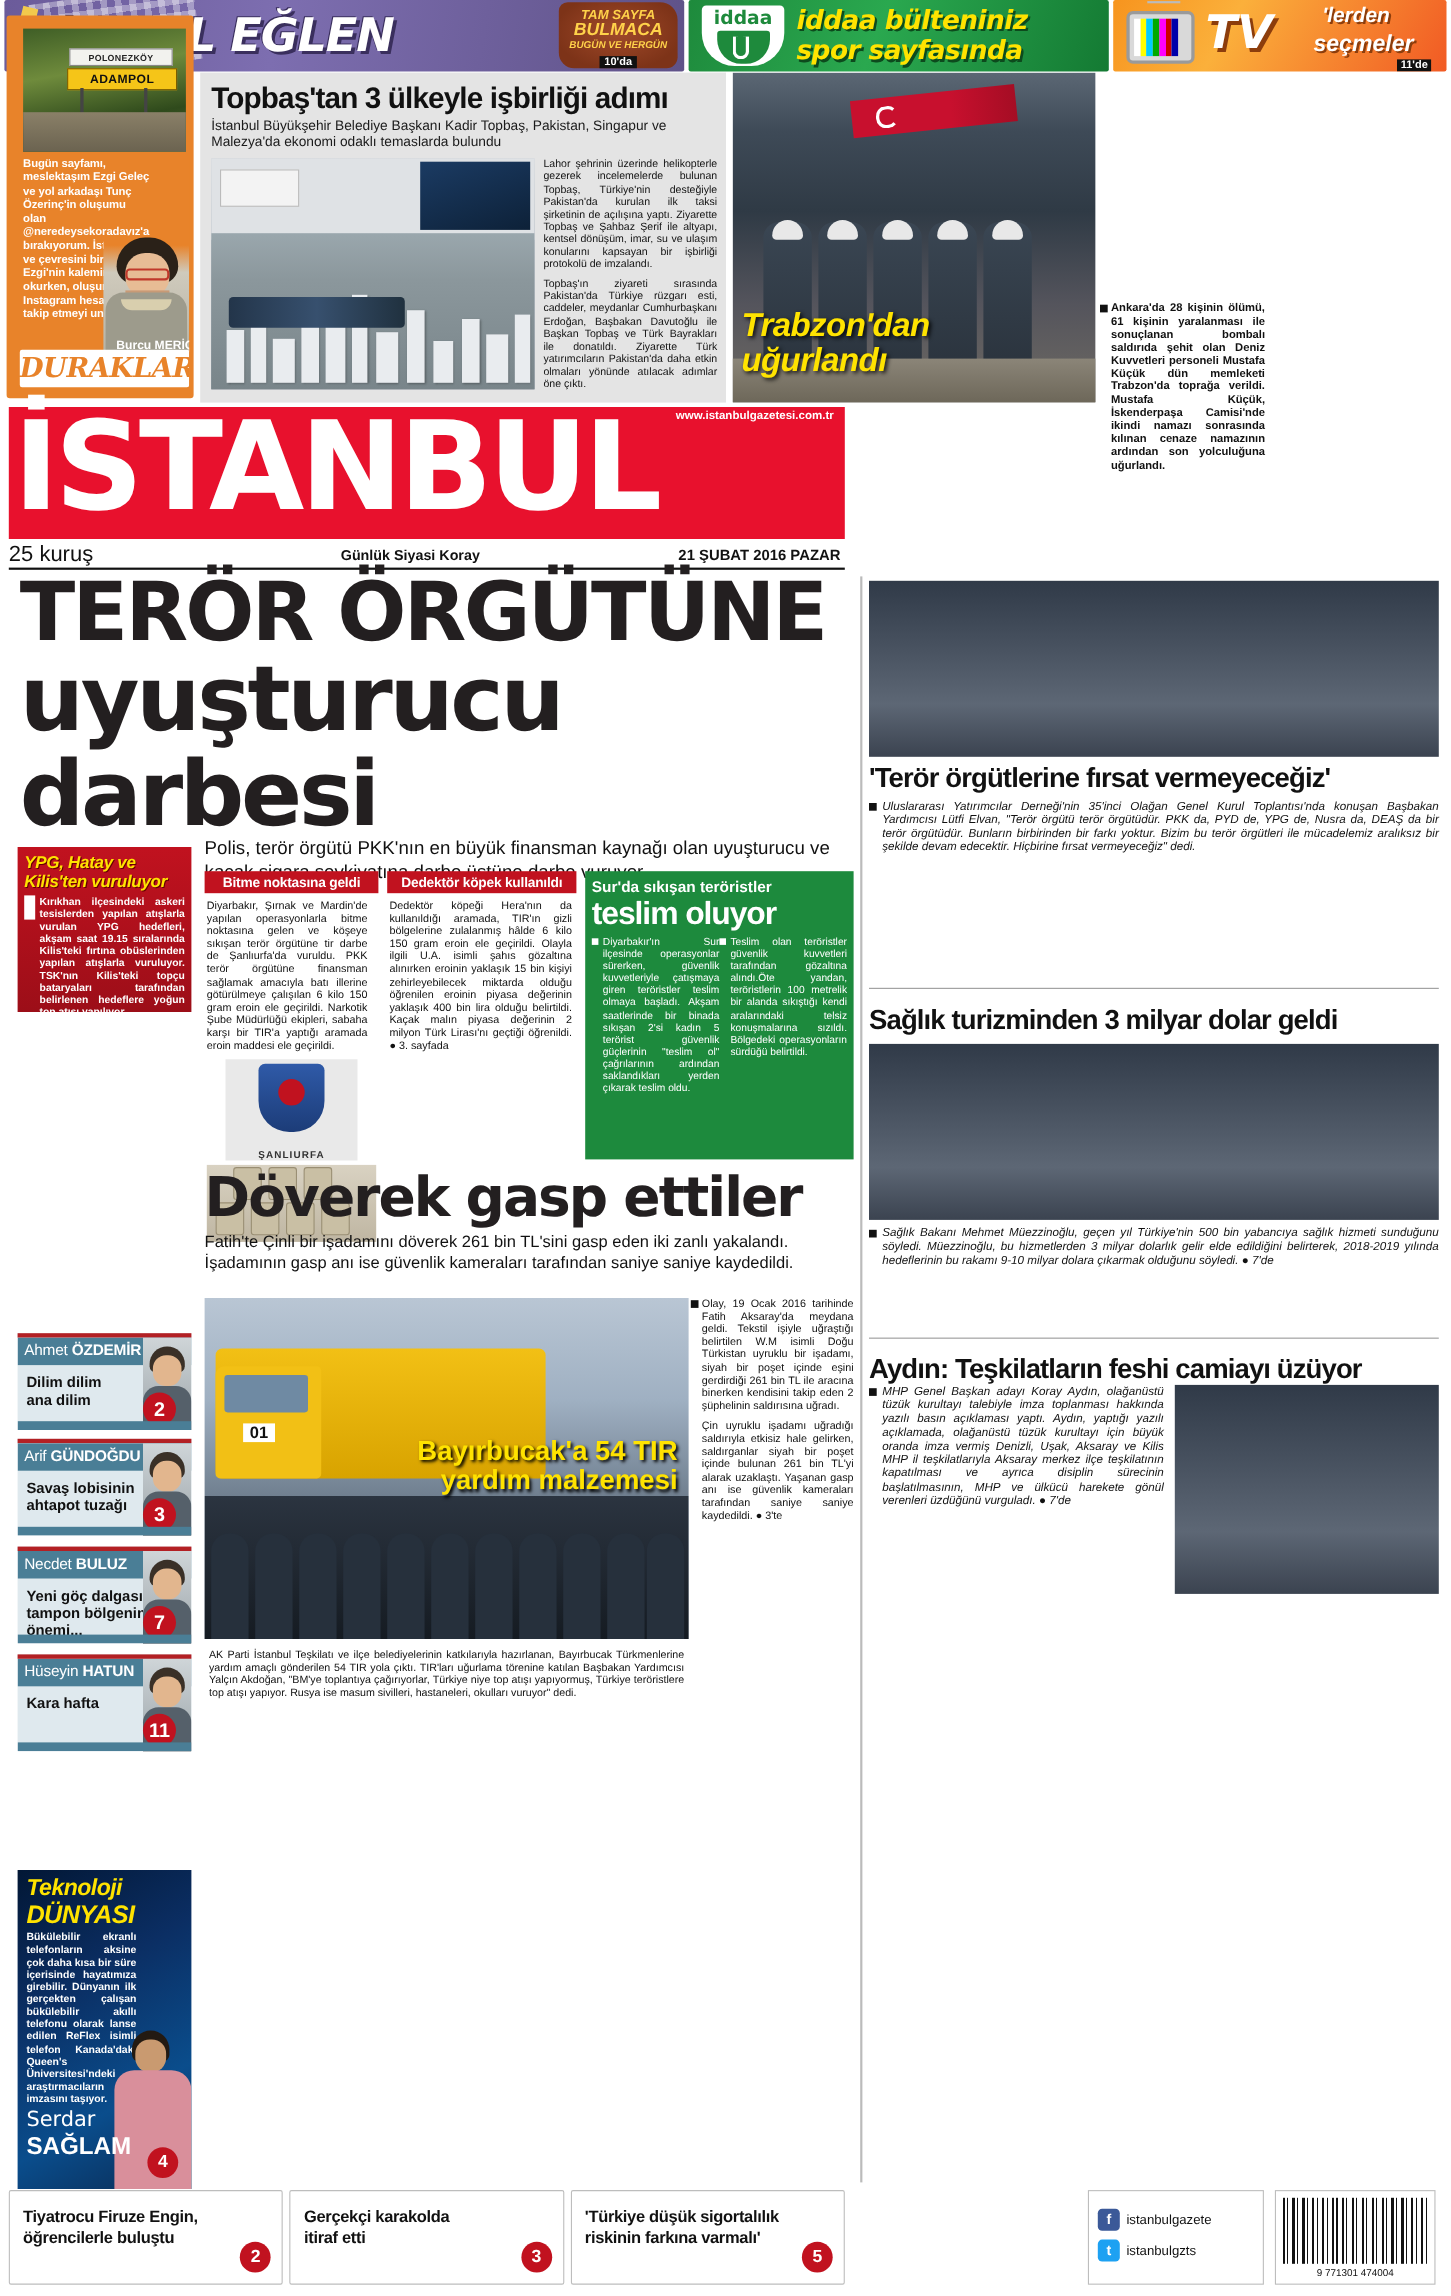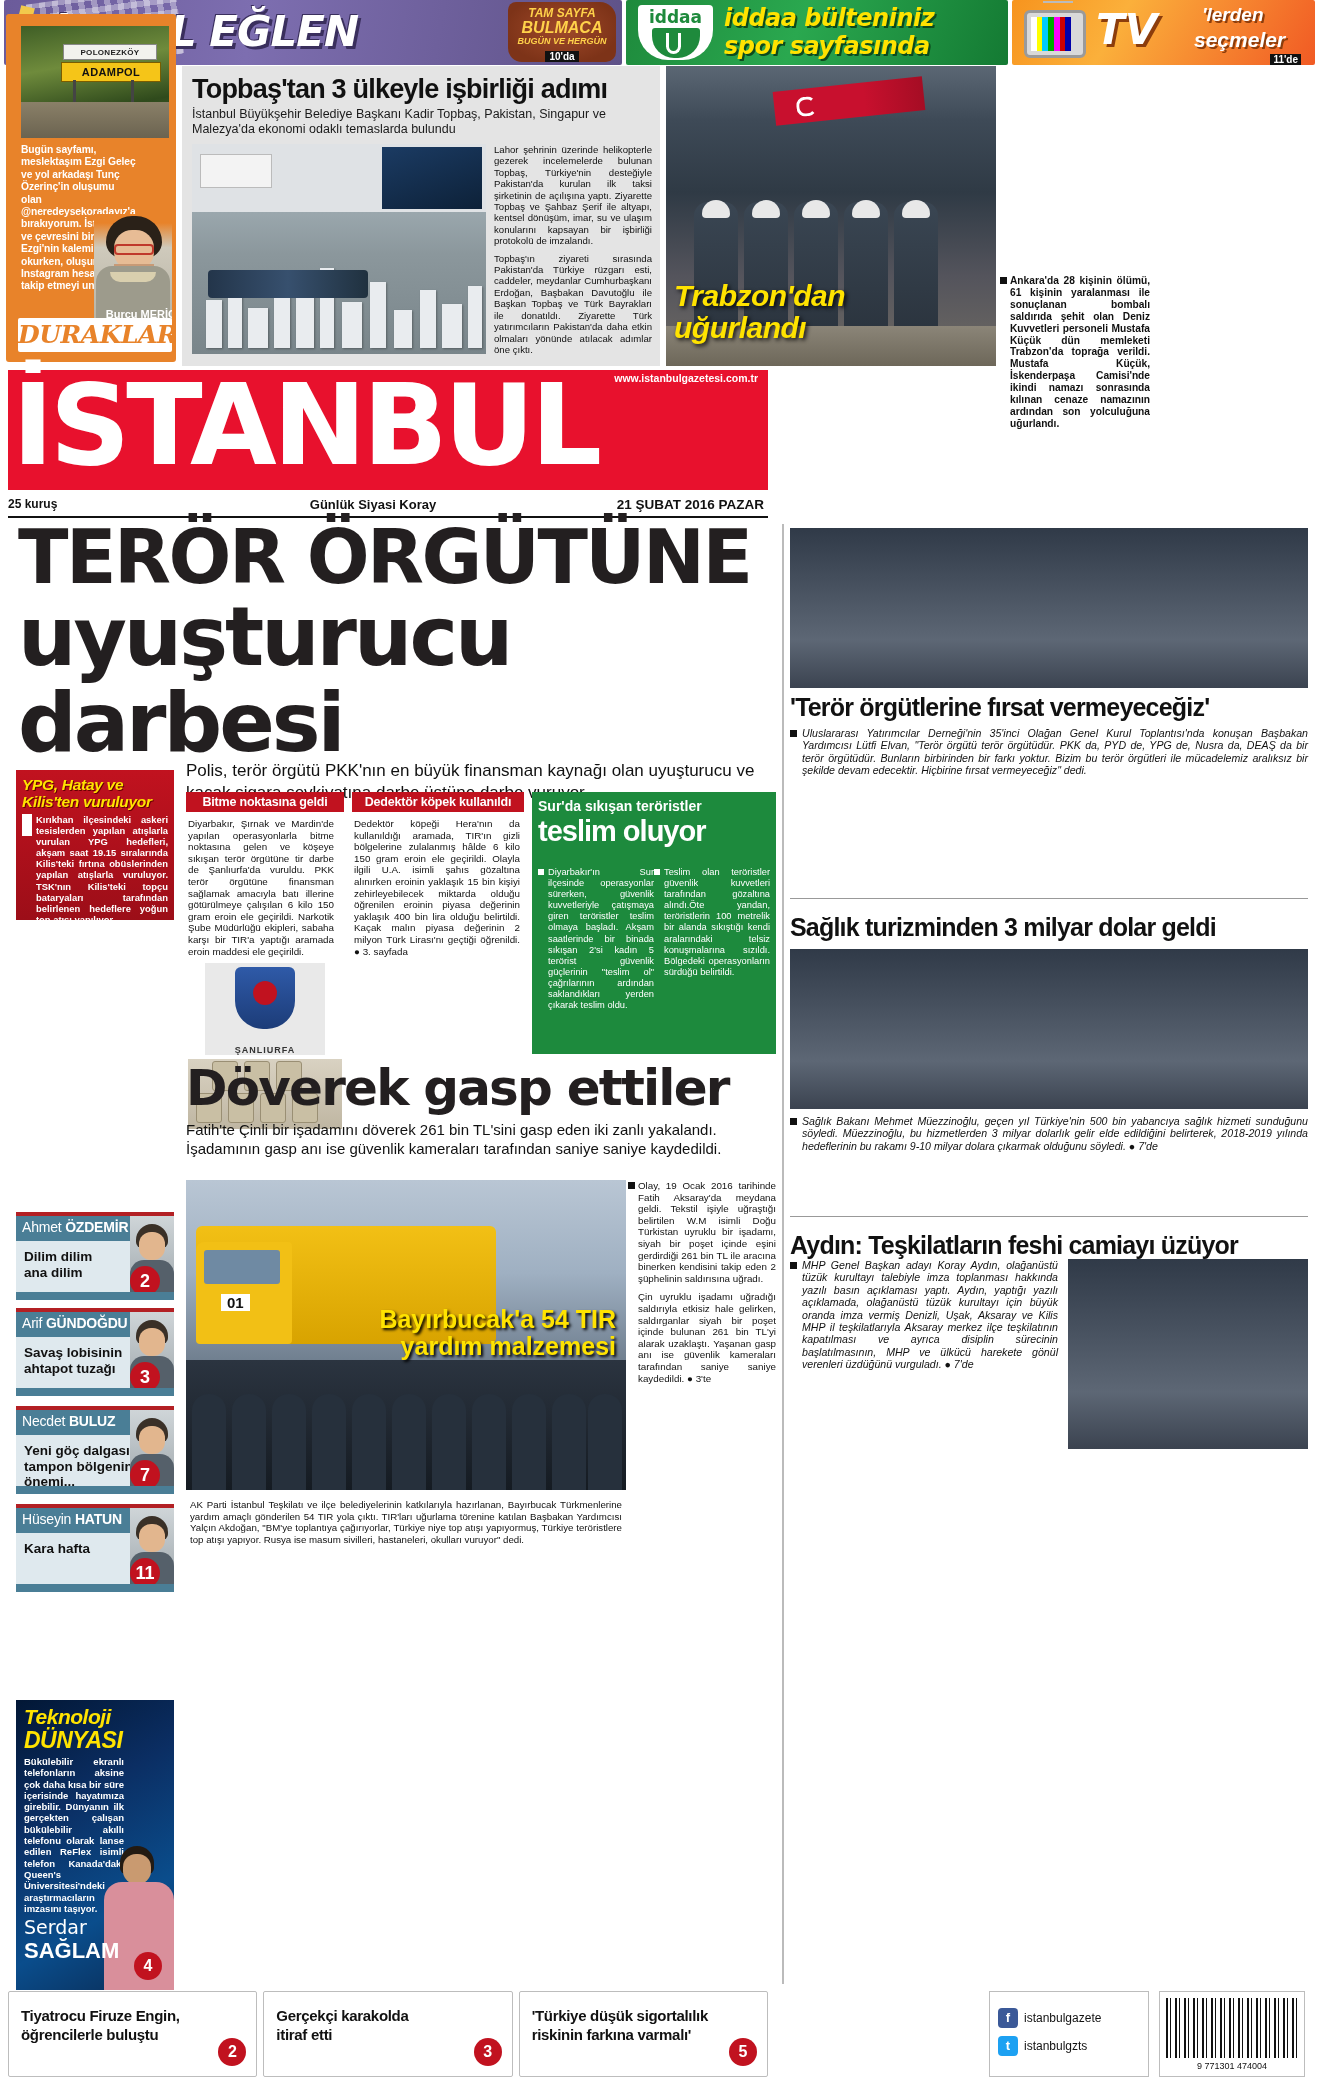--- a/index.html
+++ b/index.html
@@ -181,21 +181,21 @@
   .ankara{position:absolute;left:1000px;top:275px;width:150px;height:248px;}
   .ankara .txt{font-size:10.2px;line-height:11.9px;color:#111;font-weight:bold;text-align:justify;padding-left:10px;}
   .ankara .bullet{position:absolute;left:0;top:2px;width:7px;height:7px;background:#111;}
   .masthead{position:absolute;left:8px;top:370px;width:760px;height:120px;background:#e8112d;}
   .masthead .name{
     font-size:112px;font-weight:bold;color:#fff;line-height:110px;letter-spacing:-4px;
     padding-left:4px;font-family:"DejaVu Sans",sans-serif;
   }
   .masthead .url{position:absolute;right:10px;top:2px;font-size:10.5px;font-weight:bold;color:#fff;}
   .mastinfo{position:absolute;left:8px;top:492px;width:760px;height:26px;border-bottom:2px solid #111;display:flex;align-items:center;}
-  .mastinfo .price{font-size:12px;font-weight:bold;color:#111;width:200px;}
+  .mastinfo .price{font-size:20px;font-weight:normal;color:#111;width:200px;}
   .mastinfo .slogan{font-size:13px;font-weight:bold;color:#111;flex:1;text-align:center;}
   .mastinfo .date{font-size:13.5px;font-weight:bold;color:#111;width:230px;text-align:right;padding-right:4px;}
 
   
   .mainhead{position:absolute;left:18px;top:520px;width:760px;}
   .mainhead .l1{font-size:74px;font-weight:bold;color:#231f20;line-height:74px;letter-spacing:-2.5px;font-family:"DejaVu Sans",sans-serif;}
   .mainhead .l2{font-size:82px;font-weight:bold;color:#231f20;line-height:86px;letter-spacing:-3px;font-family:"DejaVu Sans",sans-serif;}
   .mainspot{position:absolute;left:186px;top:760px;width:590px;font-size:17px;line-height:22px;color:#111;}
 
   
@@ -242,21 +242,21 @@
   .emblem{margin:6px auto 2px auto;width:120px;height:92px;position:relative;background:#e9e9e9;}
   .emblem .sh{position:absolute;left:30px;top:4px;width:60px;height:62px;background:linear-gradient(180deg,#2f5aa8,#1c3c78);border-radius:6px 6px 28px 28px;}
   .emblem .sh:after{content:"";position:absolute;left:18px;top:14px;width:24px;height:24px;background:#c1121f;border-radius:12px;}
   .emblem .cap{position:absolute;left:0;bottom:0;width:120px;text-align:center;font-size:9px;font-weight:bold;color:#333;letter-spacing:1px;}
   .pills{margin:4px 2px 0 2px;height:70px;background:linear-gradient(180deg,#d9d2c2,#bfb6a2);position:relative;}
   .pills i{position:absolute;bottom:6px;width:26px;height:30px;background:#c9bfa4;border:1px solid #9a8f74;border-radius:3px;}
 
   .sur{position:absolute;left:532px;top:792px;width:244px;height:262px;background:#1d8a3d;padding:6px;}
   .sur .k{font-size:14px;font-weight:bold;color:#fff;line-height:16px;}
   .sur .h{font-size:29px;font-weight:bold;color:#fff;line-height:31px;letter-spacing:-1px;margin-top:2px;}
-  .sur .cols{display:flex;gap:0;margin-top:20px;}
+  .sur .cols{display:flex;gap:0;margin-top:4px;}
   .sur .cols div{flex:1;font-size:9.3px;color:#fff;line-height:11.1px;text-align:justify;position:relative;padding-left:10px;}
   .sur .cols div:before{content:"";position:absolute;left:0;top:2px;width:6px;height:6px;background:#fff;}
 
   
   .gasp{position:absolute;left:186px;top:1062px;width:590px;}
   .gasp h2{font-size:50px;font-weight:bold;color:#231f20;line-height:52px;letter-spacing:-1.8px;font-family:"DejaVu Sans",sans-serif;}
   .gasp .sp{font-size:15px;line-height:19px;color:#111;margin-top:6px;}
   .gasp .pic{position:absolute;left:0;top:118px;width:440px;height:310px;
     background:linear-gradient(180deg,#b9c6d4 0%, #9fb0c2 30%, #6d7c8c 60%, #3b4654 100%);overflow:hidden;}
   .gasp .pic .truck{position:absolute;left:10px;top:46px;width:300px;height:118px;background:linear-gradient(180deg,#f2c015,#d8a300);border-radius:6px;}

